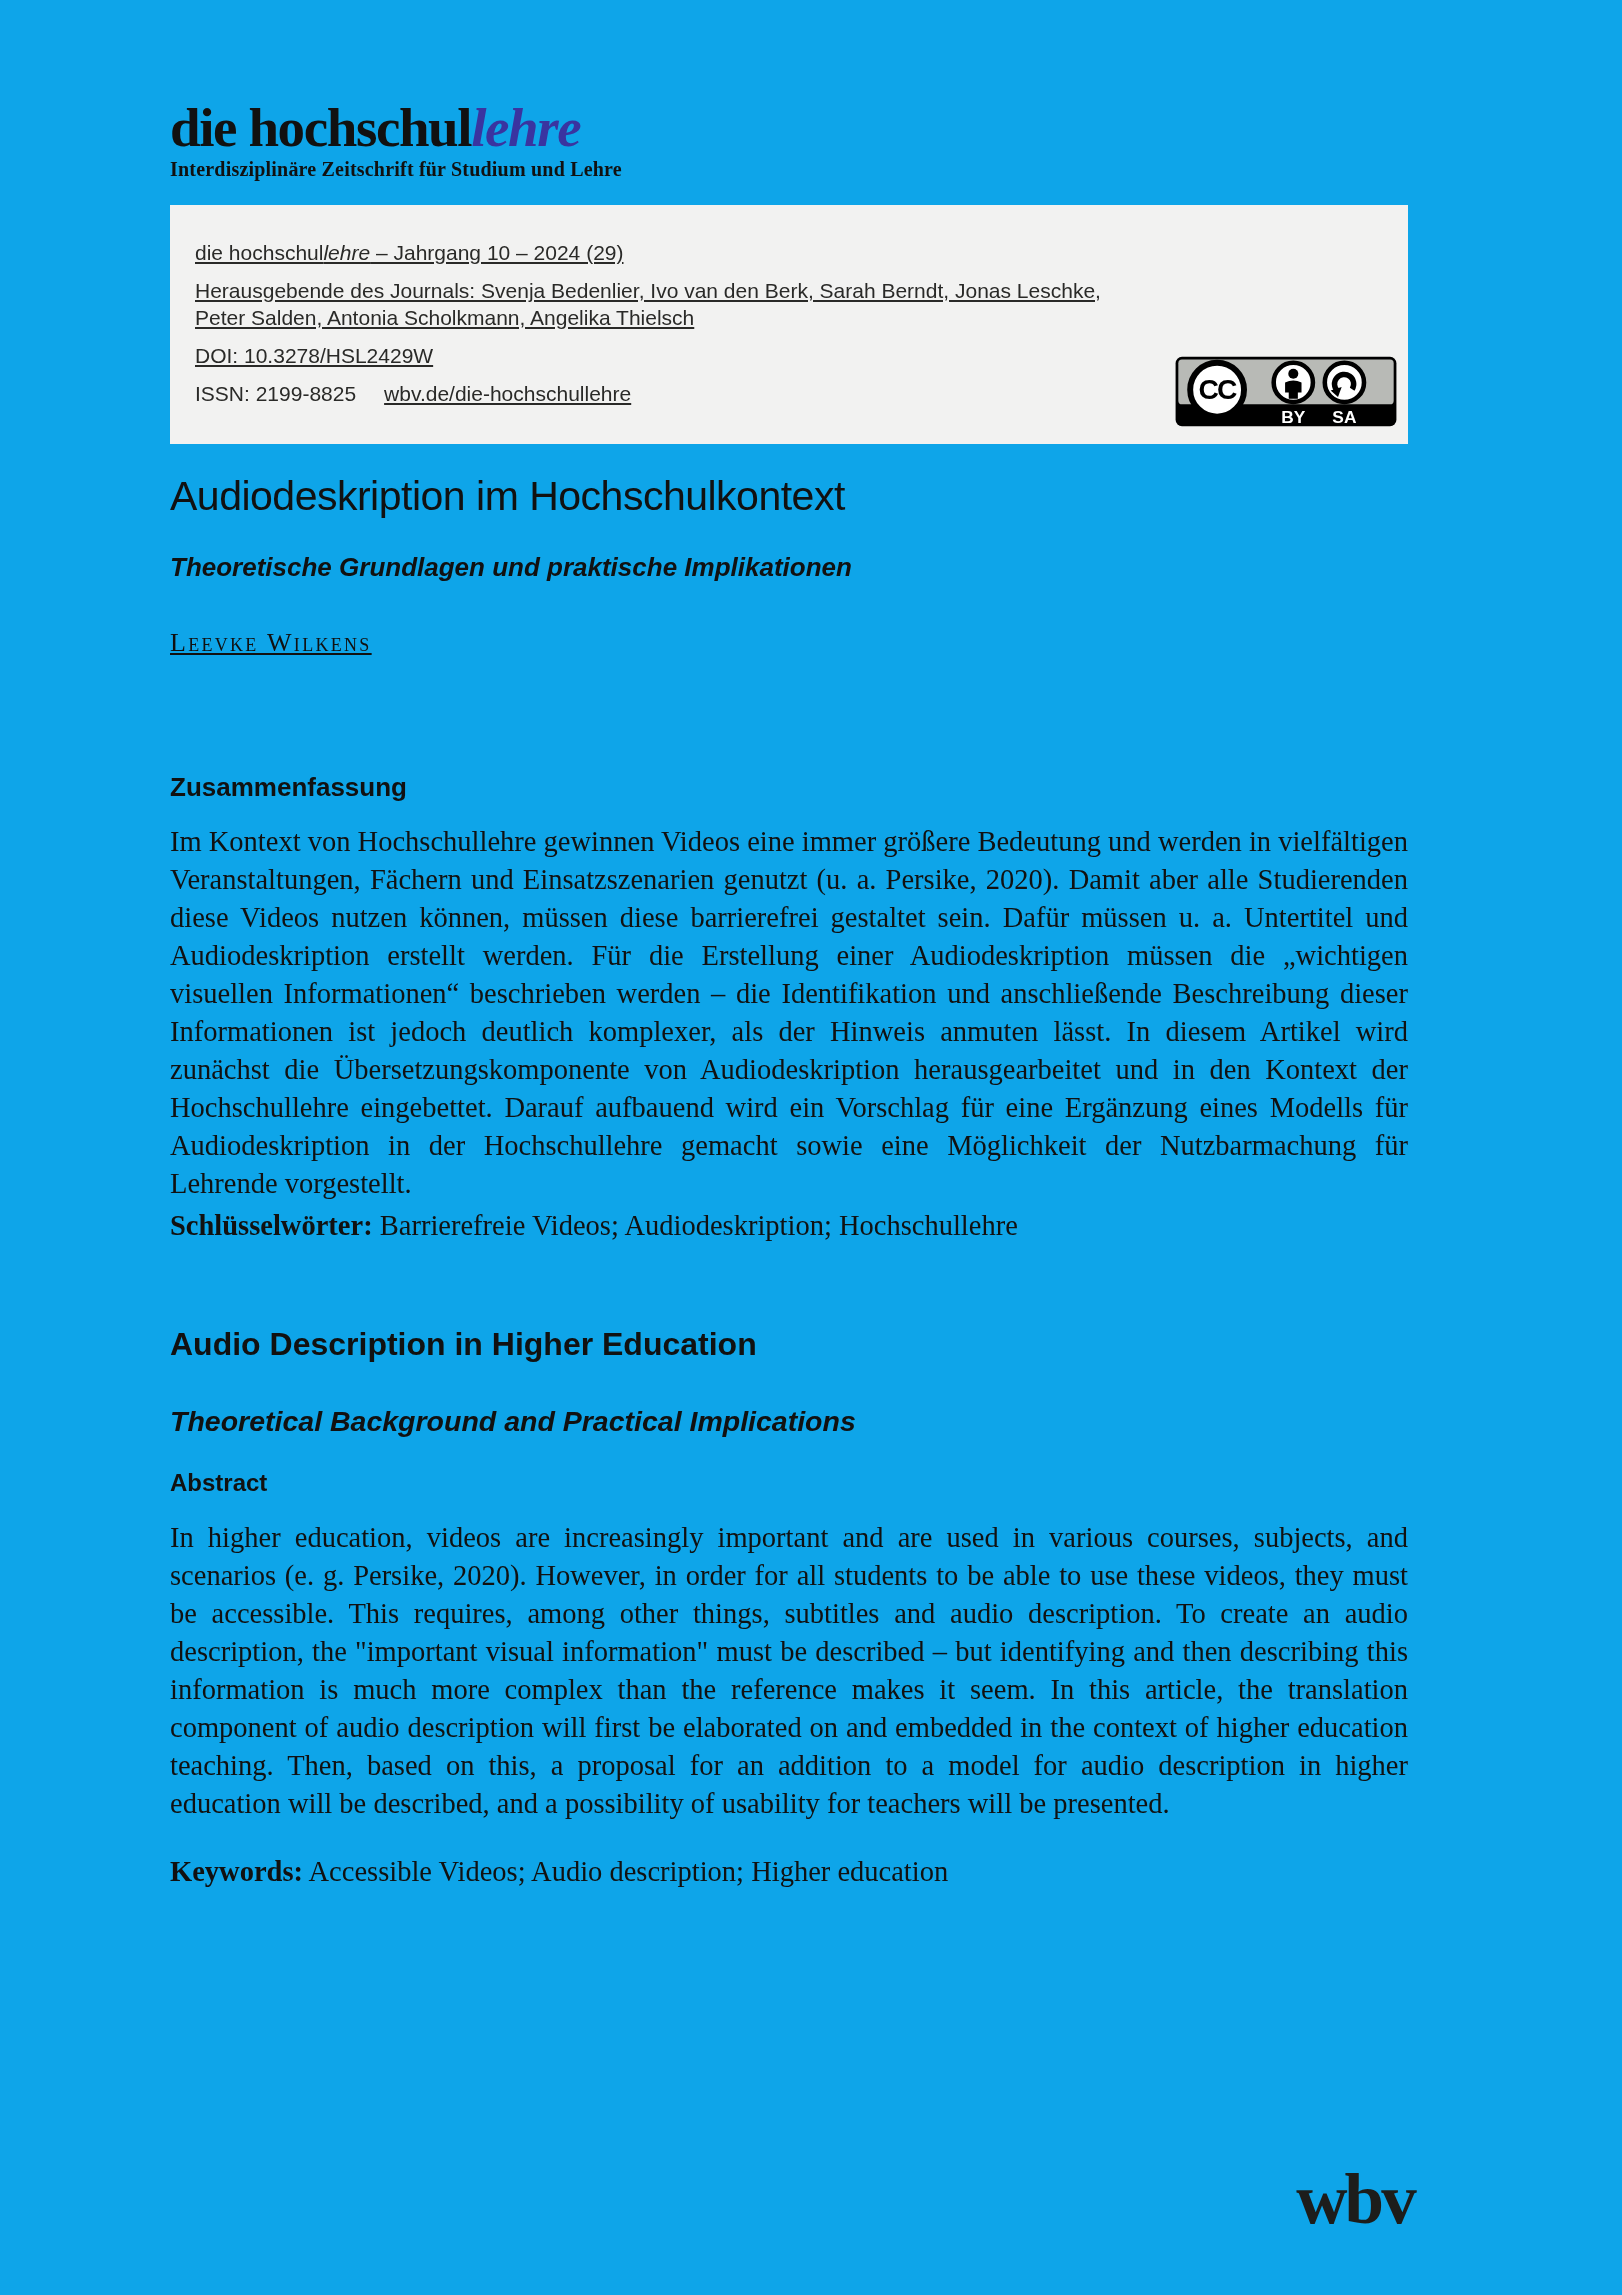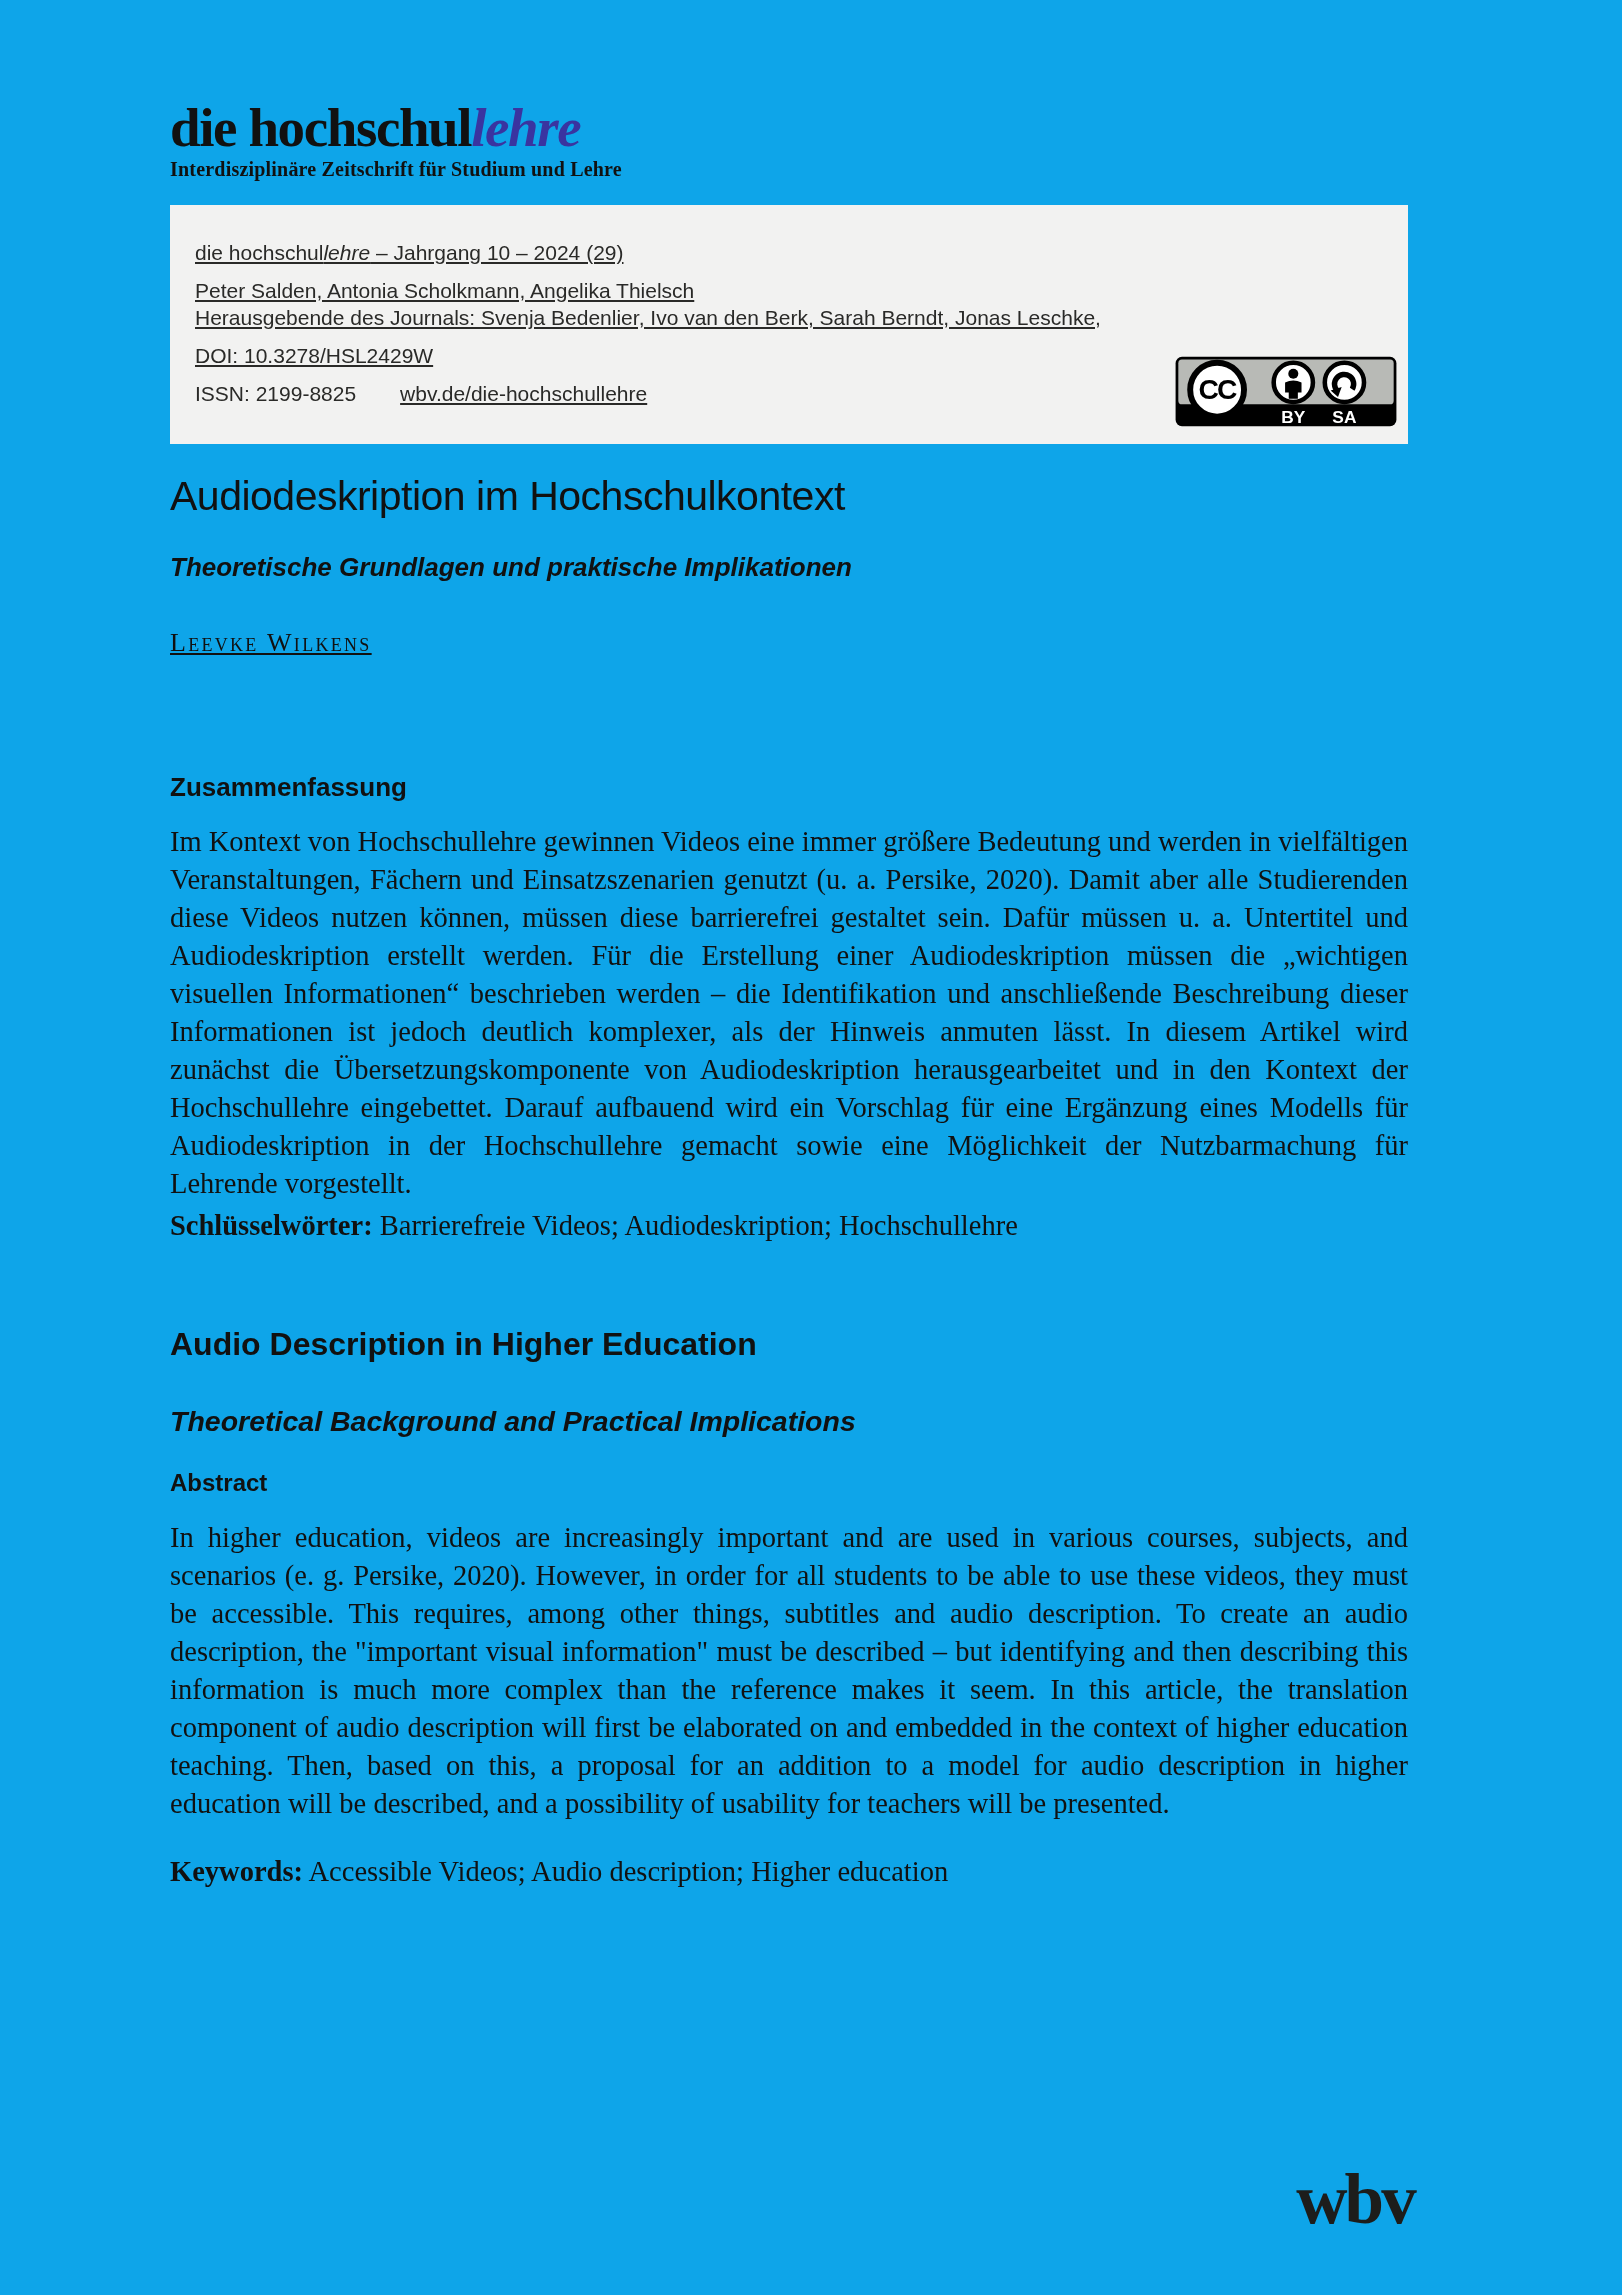--- a/index.html
+++ b/index.html
@@ -57,21 +57,21 @@
     padding: 34px 25px;
     font-family: "Liberation Sans", "DejaVu Sans", sans-serif;
     font-size: 21px;
     line-height: 27px;
     color: #2a2a28;
     text-decoration: underline;
   }
   .meta-row { margin-bottom: 11px; }
   .meta-row:last-child { margin-bottom: 0; }
   .meta-row .accent-italic { font-style: italic; }
-  .issn-label { display: inline-block; margin-right: 44px; }
+  .issn-label { display: inline-block; margin-right: 28px; }
   .website { color: #2a2a28; text-decoration: none; }
 
   .license-badge {
     position: absolute;
     right: 9.2px;
     bottom: 15.6px;
     width: 226px;
     height: 73px;
     display: block;
   }
@@ -166,22 +166,22 @@
   <div class="content">
 
     <div class="masthead">
       <div class="masthead-title"><span>die hochschul</span><span class="accent">lehre</span></div>
       <div class="masthead-subtitle">Interdisziplinäre Zeitschrift für Studium und Lehre</div>
     </div>
 
     <div class="meta-box">
       <div class="meta-row"><span>die hochschul</span><span class="accent-italic">lehre</span><span> – Jahrgang 10 – 2024 (29)</span></div>
       <div class="meta-row">
+        <div>Herausgebende des Journals: Svenja Bedenlier, Ivo van den Berk, Sarah Berndt, Jonas Leschke,</div>
         <div>Peter Salden, Antonia Scholkmann, Angelika Thielsch</div>
-        <div>Herausgebende des Journals: Svenja Bedenlier, Ivo van den Berk, Sarah Berndt, Jonas Leschke,</div>
       </div>
       <div class="meta-row">DOI: 10.3278/HSL2429W</div>
       <div class="meta-row"><span class="issn-label">ISSN: 2199-8825</span><a class="website" href="#">wbv.de/die-hochschullehre</a></div>
 
       <svg class="license-badge" viewBox="0 0 492 160" xmlns="http://www.w3.org/2000/svg" style="font-size:46px">
         <rect x="4" y="4" width="484" height="152" rx="14" fill="#000000"></rect>
         <rect x="10" y="10" width="472" height="98" rx="8" fill="#b8bab6"></rect>
         <g>
           <circle cx="95" cy="76" r="59" fill="#ffffff" stroke="#000000" stroke-width="13"></circle>
           <text x="95" y="97" text-anchor="middle" font-family="Liberation Sans, sans-serif" font-weight="bold" font-size="62" letter-spacing="-4" fill="#000000">CC</text>

